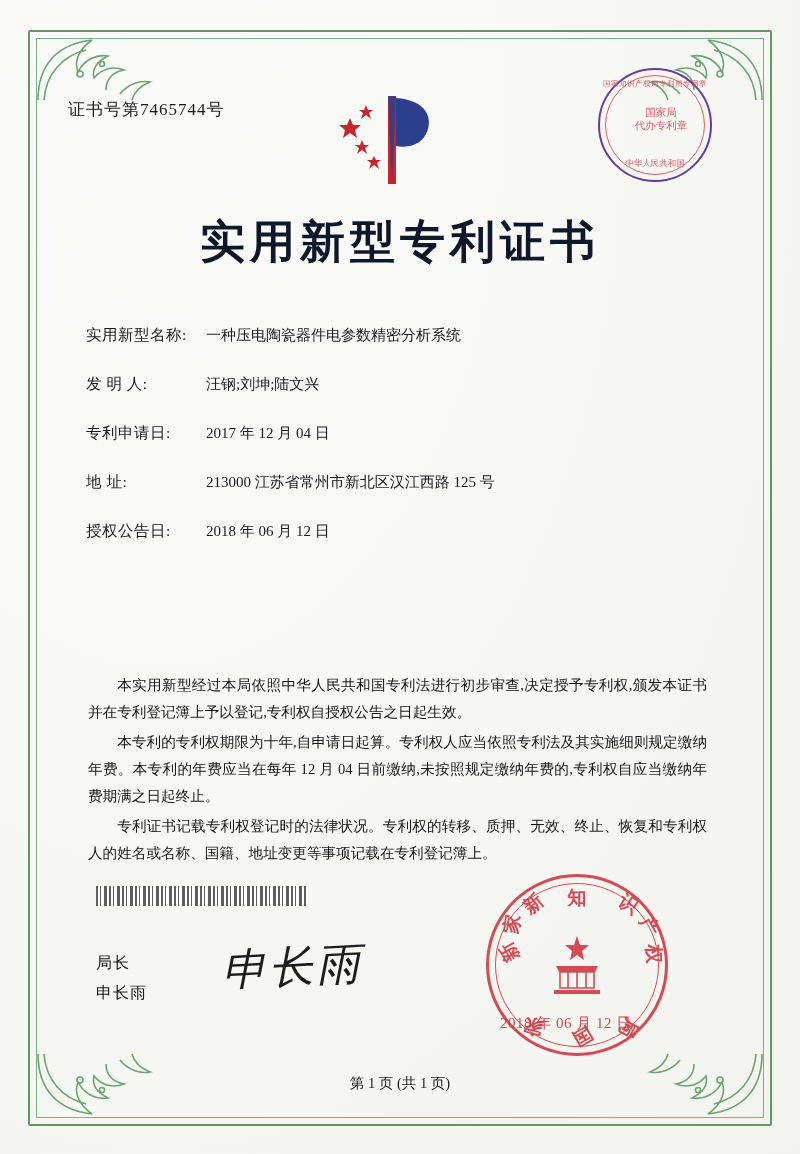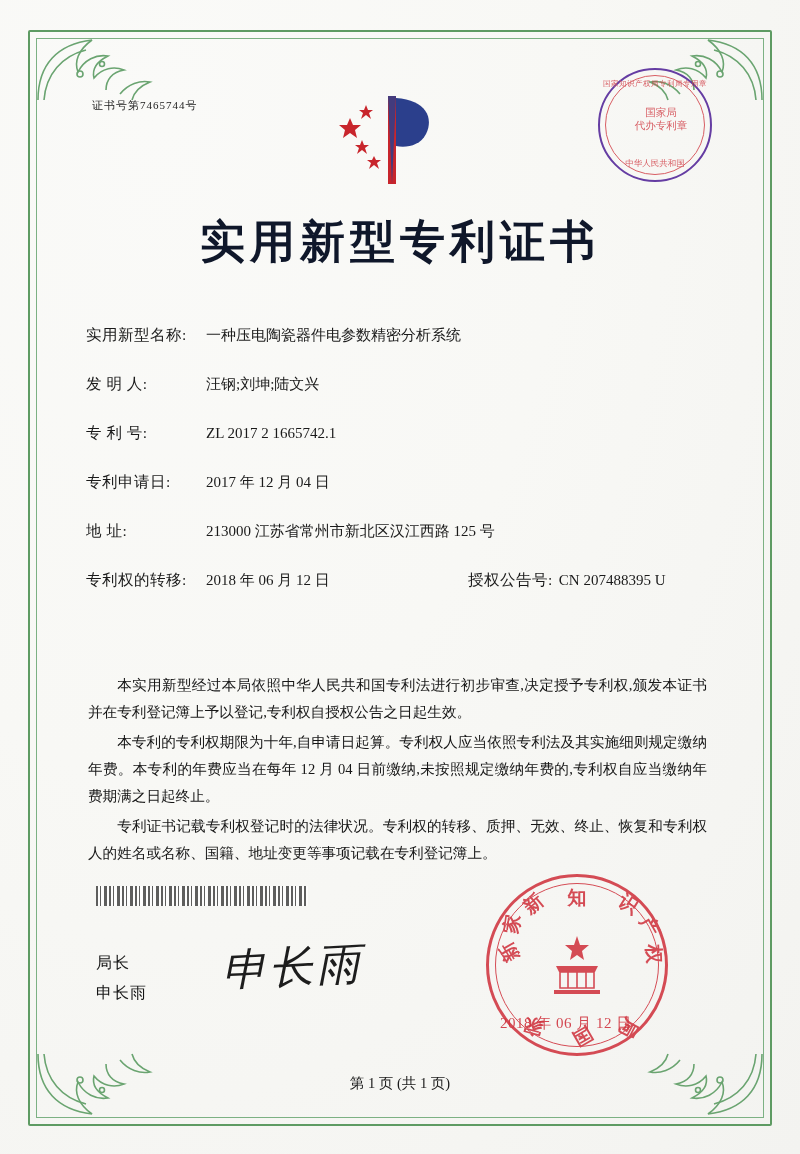--- a/index.html
+++ b/index.html
@@ -53,25 +53,24 @@
   .corner svg { width: 100%; height: 100%; display: block; }
   .corner-tl { left: 34px; top: 34px; }
   .corner-tr { right: 34px; top: 34px; transform: scaleX(-1); }
   .corner-bl { left: 34px; bottom: 34px; transform: scaleY(-1); }
   .corner-br { right: 34px; bottom: 34px; transform: scale(-1,-1); }
 
   .cert-no {
     position: absolute;
     left: 68px;
     top: 98px;
-    font-size: 11px;
+    font-size: 17px;
     color: #1b1b1b;
     letter-spacing: 1px;
     font-family: "Liberation Serif", "DejaVu Serif", serif;
-    margin-left: 24px;
   }
 
   .logo {
     position: absolute;
     left: 330px;
     top: 88px;
     width: 120px;
     height: 105px;
   }
 
@@ -351,38 +350,32 @@
   <div class="fields">
 
     <div class="field-row">
       <span class="field-label">实用新型名称:</span><span class="field-value">一种压电陶瓷器件电参数精密分析系统</span>
     </div>
 
     <div class="field-row">
       <span class="field-label">发 明 人:</span><span class="field-value">汪钢;刘坤;陆文兴</span>
     </div>
 
-    <div class="field-row">
-      <span class="field-label">专 利 号:</span><span class="field-value">ZL 2017 2 1665742.1</span>
-    </div>
 
     <div class="field-row">
       <span class="field-label">专利申请日:</span><span class="field-value">2017 年 12 月 04 日</span>
     </div>
 
 
     <div class="field-row">
       <span class="field-label">地 址:</span><span class="field-value">213000 江苏省常州市新北区汉江西路 125 号</span>
     </div>
 
     <div class="field-row">
-      <span class="field-label">专利权的转移:</span><span class="field-value">2018 年 06 月 12 日</span>
-      <span class="secondary">
-        <span class="field-label">授权公告号:</span><span class="field-value">CN 207488395 U</span>
-      </span>
+      <span class="field-label">授权公告日:</span><span class="field-value">2018 年 06 月 12 日</span>
     </div>
 
   </div>
 
   <div class="body-text">
     <p>本实用新型经过本局依照中华人民共和国专利法进行初步审查,决定授予专利权,颁发本证书并在专利登记簿上予以登记,专利权自授权公告之日起生效。</p>
     <p>本专利的专利权期限为十年,自申请日起算。专利权人应当依照专利法及其实施细则规定缴纳年费。本专利的年费应当在每年 12 月 04 日前缴纳,未按照规定缴纳年费的,专利权自应当缴纳年费期满之日起终止。</p>
     <p>专利证书记载专利权登记时的法律状况。专利权的转移、质押、无效、终止、恢复和专利权人的姓名或名称、国籍、地址变更等事项记载在专利登记簿上。</p>
   </div>
 

